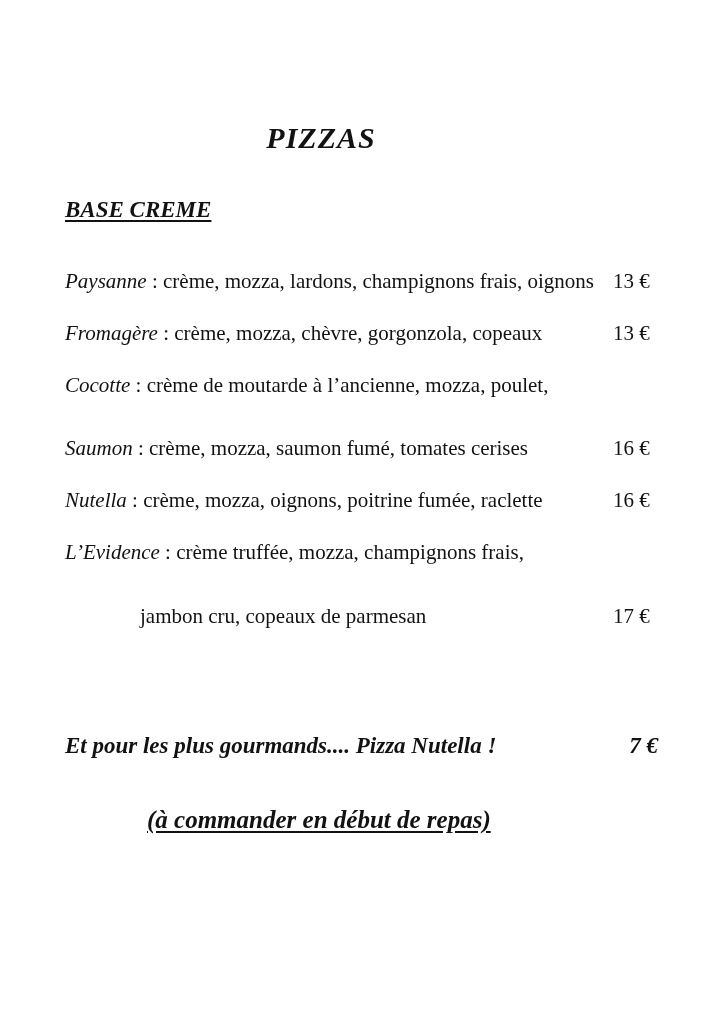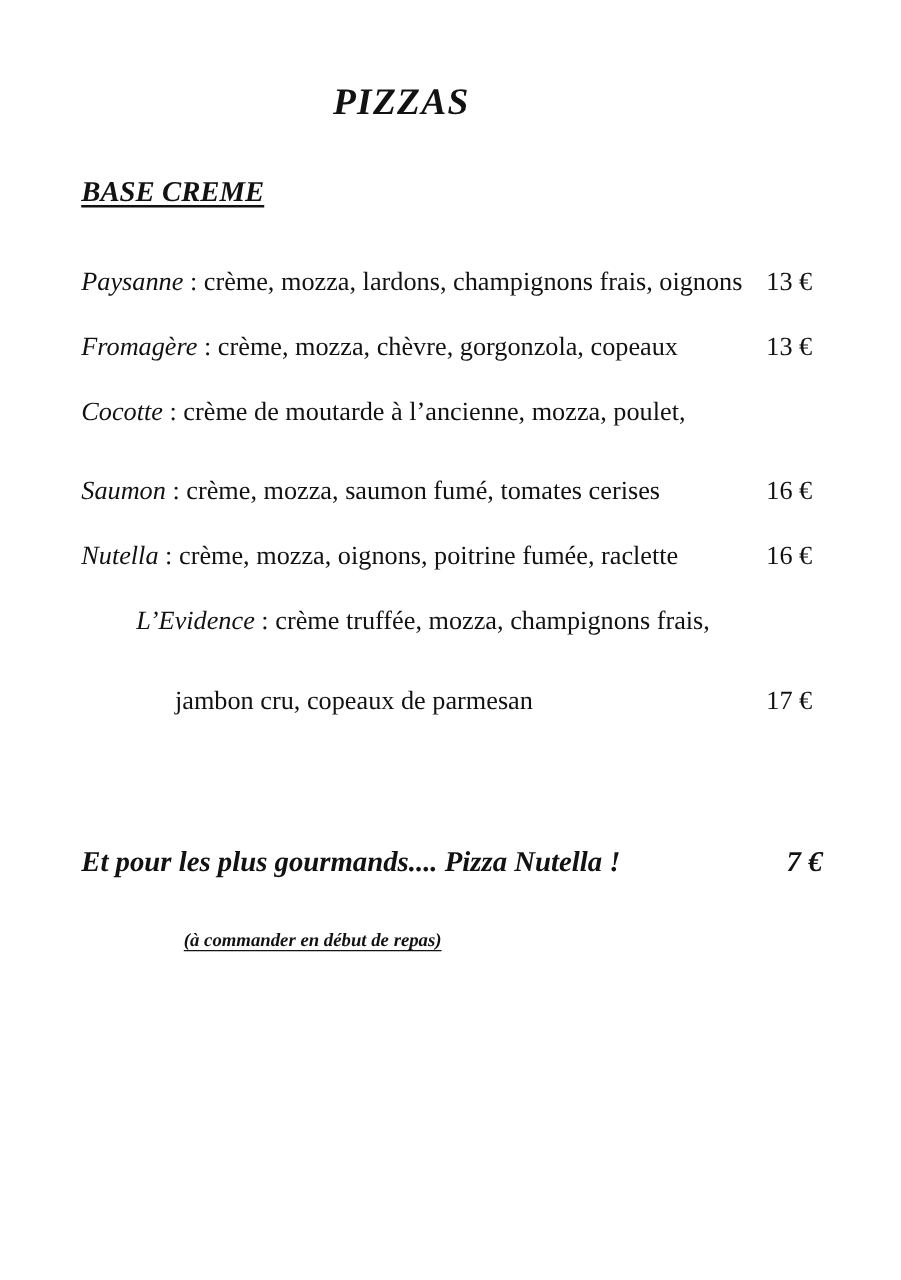--- a/index.html
+++ b/index.html
@@ -11,21 +11,21 @@
     color: #121212;
   }
   .page {
     position: relative;
     width: 721px;
     height: 1024px;
     margin: 0 auto;
     background: #ffffff;
     overflow: hidden;
     box-sizing: border-box;
-    padding: 64px 63px 0 65px;
+    padding: 120px 63px 0 65px;
   }
   
   .title-wrap {
     width: 512px;
     text-align: center;
   }
   .menu-title {
     font-size: 30px;
     line-height: 36px;
     font-weight: bold;
@@ -59,48 +59,49 @@
     flex: 0 0 auto;
     min-width: 45px;
     text-align: left;
     white-space: nowrap;
   }
   .item-name { font-style: italic; }
   .cont .text { padding-left: 75px; }
   .mb26 { margin-bottom: 26px; }
   .mb22 { margin-bottom: 37px; }
   .mb39 { margin-bottom: 39px; }
-  .mb38 { margin-bottom: 38px; margin-left: 44px; }
+  .mb38 { margin-bottom: 38px; }
   .mb102 { margin-bottom: 102px; }
   
   .footer-line {
     display: flex;
     justify-content: space-between;
     align-items: baseline;
     font-size: 23px;
     line-height: 30px;
     font-weight: bold;
     font-style: italic;
     margin-bottom: 33px;
     font-family: Liberation Serif, serif;
   }
   .footer-line .price {
     min-width: 45px;
     text-align: right;
     white-space: nowrap;
   }
   .footer-note {
     margin-left: 82px;
-    font-size: 15px;
+    font-size: 25px;
     line-height: 30px;
     font-weight: bold;
     font-style: italic;
     display: inline-block;
     text-decoration: underline;
     text-underline-offset: 3px;
+    margin-top: 11px;
   }
 </style>
 </head>
 <body>
 
 <div class="page">
 
   <div class="title-wrap">
     <span class="menu-title">PIZZAS</span>
   </div>

